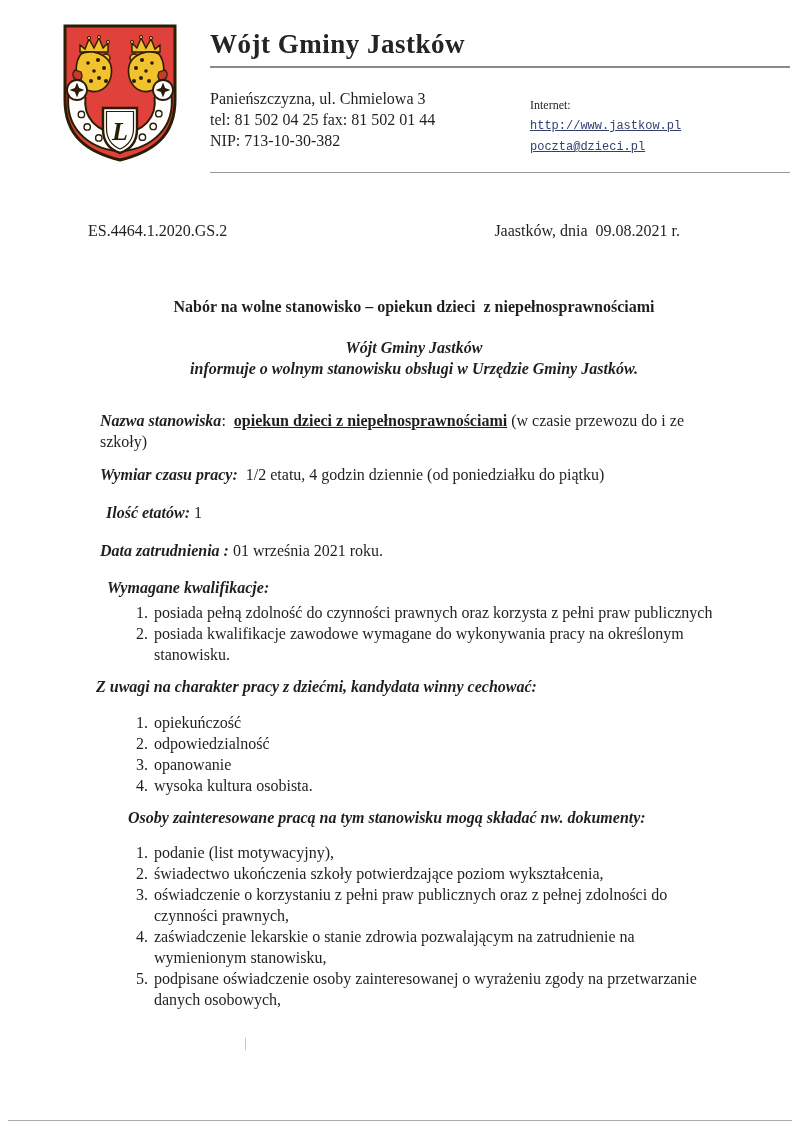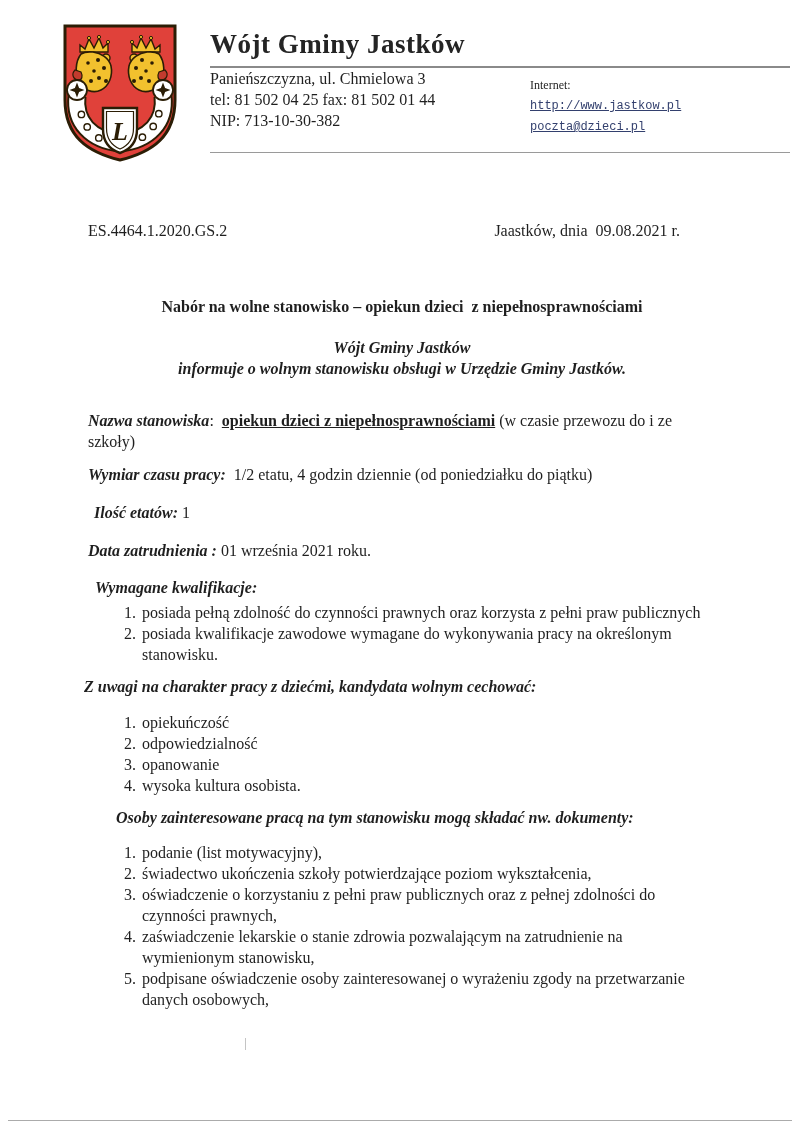--- a/index.html
+++ b/index.html
@@ -12,35 +12,35 @@
     font-family:"Liberation Serif", serif;
     color:#1f1f1f;
     overflow:hidden;
   }
 
   
   .crest { position:absolute; left:55px; top:18px; width:130px; height:148px; }
   .masthead { position:absolute; left:210px; top:28px; right:10px; }
   .org-title { font-size:27px; font-weight:bold; letter-spacing:0.5px; line-height:32px; color:#242424; }
   .rule1 { border:none; border-top:2px solid #8a8a8a; margin-top:6px; }
-  .addr-row { display:flex; }
+  .addr-row { display:flex; margin-top:20px; }
   .addr-col { width:320px; font-size:16px; line-height:21px; }
   .net-col { padding-top:7px; font-size:12px; line-height:21px; }
   .net-link { color:#33406e; text-decoration:underline; display:block; cursor:pointer;font-family:Liberation Mono, monospace; }
   .rule2 { border:none; border-top:1.5px solid #9a9a9a; margin-top:14px; }
 
   
   .meta-row {
     position:absolute; top:222px; left:88px; right:120px;
     display:flex; justify-content:space-between;
     font-size:16px; white-space:pre-wrap;
   }
 
   
-  .doc-body { position:absolute; top:292px; left:88px; width:628px; font-size:16px; line-height:21px; }
+  .doc-body { position:absolute; top:292px; left:100px; width:628px; font-size:16px; line-height:21px; }
   .main-title { margin-top:4px; text-align:center; font-weight:bold; white-space:pre-wrap; }
   .sub1 { margin-top:20px; text-align:center; font-weight:bold; font-style:italic; }
   .sub2 { text-align:center; font-weight:bold; font-style:italic; }
   .para { white-space:pre-wrap; }
   .lbl { font-weight:bold; font-style:italic; }
   .pos-val { font-weight:bold; text-decoration:underline; }
   .p-position { margin-top:31px; }
   .p-worktime { margin-top:12px; }
   .p-fte { margin-top:17px; margin-left:6px; }
   .p-startdate { margin-top:17px; }
@@ -166,21 +166,21 @@
     <p class="para p-fte"><span class="lbl">Ilość etatów:</span><span> 1</span></p>
 
     <p class="para p-startdate"><span class="lbl">Data zatrudnienia :</span><span> 01 września 2021 roku.</span></p>
 
     <div class="sec-heading h-qual">Wymagane kwalifikacje:</div>
     <ol class="doc-list qual">
         <li>posiada pełną zdolność do czynności prawnych oraz korzysta z pełni praw publicznych</li>
         <li>posiada kwalifikacje zawodowe wymagane do wykonywania pracy na określonym stanowisku.</li>
       </ol>
 
-    <div class="sec-heading h-traits">Z uwagi na charakter pracy z dziećmi, kandydata wolnym cechować:</div>
+    <div class="sec-heading h-traits">Z uwagi na charakter pracy z dziećmi, kandydata winny cechować:</div>
     <ol class="doc-list traits">
         <li>opiekuńczość</li>
         <li>odpowiedzialność</li>
         <li>opanowanie</li>
         <li>wysoka kultura osobista.</li>
       </ol>
 
     <div class="sec-heading h-docs">Osoby zainteresowane pracą na tym stanowisku mogą składać nw. dokumenty:</div>
     <ol class="doc-list docs">
         <li>podanie (list motywacyjny),</li>

